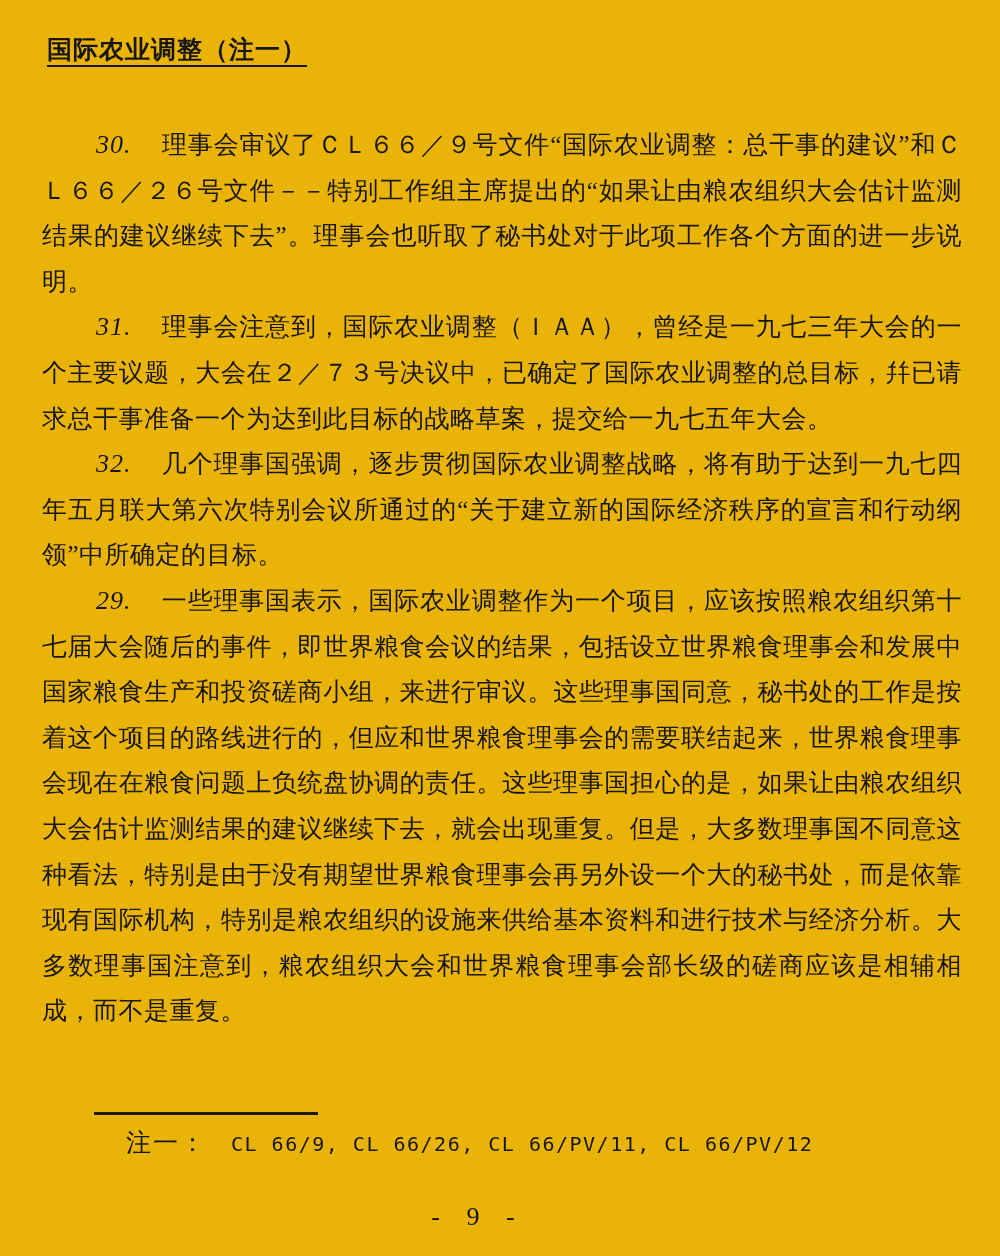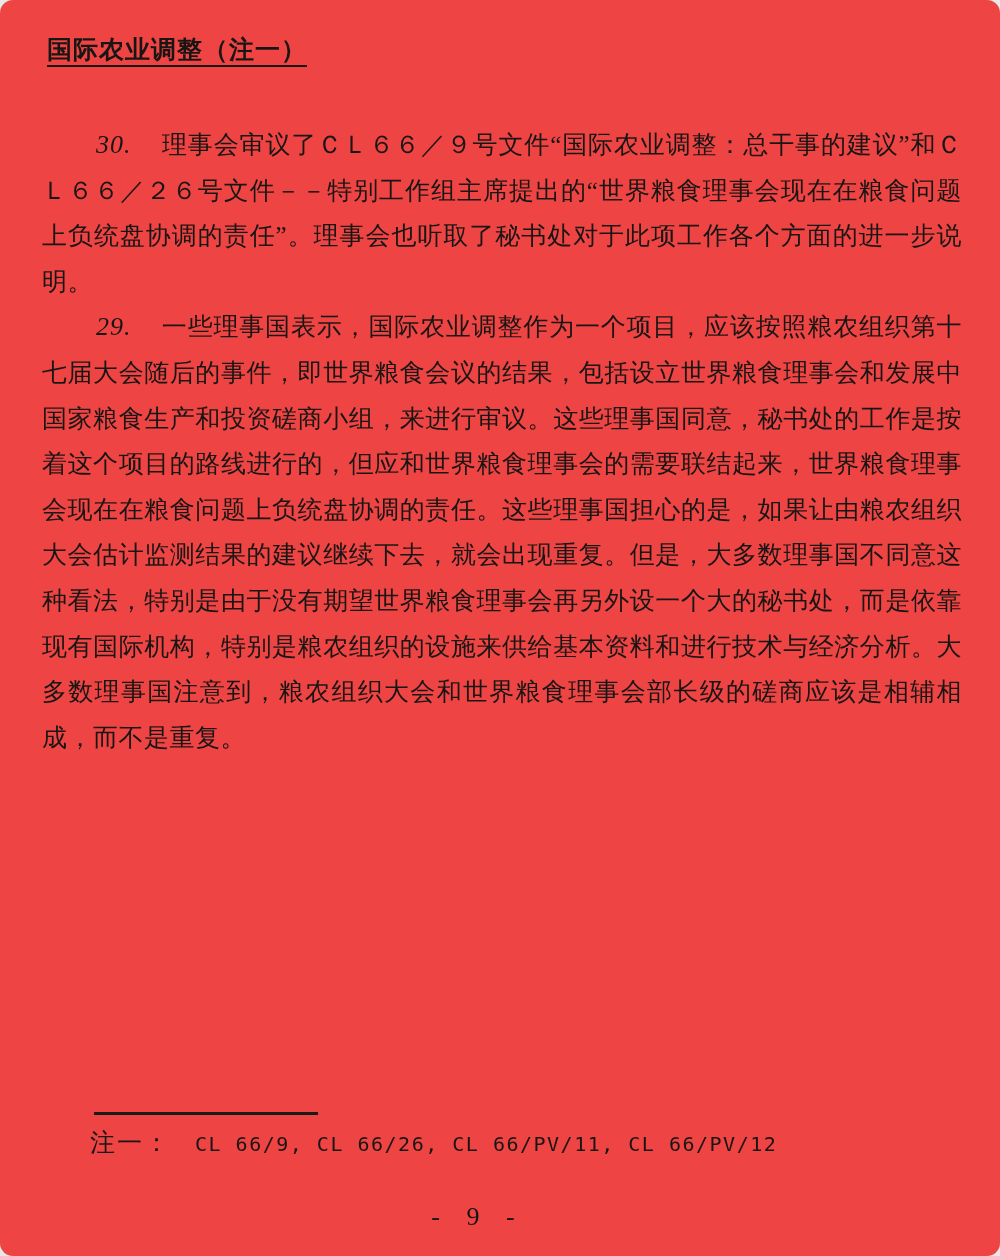--- a/index.html
+++ b/index.html
@@ -5,25 +5,24 @@
   html, body {
     margin: 0;
     padding: 0;
     background: #e8e8e6;
   }
   .page {
     position: relative;
     width: 1000px;
     height: 1256px;
     margin: 0 auto;
-    background: #ef4444;
+    background: #eab308;
     color: #171614;
     font-family: "Liberation Serif", serif;
     overflow: hidden;
-    border-radius: 13px;
   }
   
   .doc-title {
     position: absolute;
     left: 47px;
     top: 33px;
     margin: 0;
     font-size: 25px;
     font-weight: 600;
     letter-spacing: 1px;
@@ -66,20 +65,21 @@
   .footnote {
     position: absolute;
     left: 90px;
     top: 1126px;
     margin: 0;
     white-space: nowrap;
     font-size: 25px;
   }
   .fn-label {
     letter-spacing: 2px;
+    margin-left: 36px;
   }
   .fn-refs {
     font-family: "DejaVu Sans Mono", monospace;
     font-size: 20px;
     letter-spacing: 1.5px;
     margin-left: 24px;
   }
   
   .page-number {
     position: absolute;
@@ -92,23 +92,25 @@
   }
 </style>
 </head>
 <body>
 
 <div class="page">
 
   <h1 class="doc-title">国际农业调整（注一）</h1>
 
   <div class="doc-body">
-    <p><span class="pnum">30.</span><span>理事会审议了ＣＬ６６／９号文件“国际农业调整：总干事的建议”和ＣＬ６６／２６号文件－－特别工作组主席提出的“世界粮食理事会现在在粮食问题上负统盘协调的责任”。理事会也听取了秘书处对于此项工作各个方面的进一步说明。</span></p>
+    <p><span class="pnum">30.</span><span>理事会审议了ＣＬ６６／９号文件“国际农业调整：总干事的建议”和ＣＬ６６／２６号文件－－特别工作组主席提出的“如果让由粮农组织大会估计监测结果的建议继续下去”。理事会也听取了秘书处对于此项工作各个方面的进一步说明。</span></p>
 
+    <p><span class="pnum">31.</span><span>理事会注意到，国际农业调整（ＩＡＡ），曾经是一九七三年大会的一个主要议题，大会在２／７３号决议中，已确定了国际农业调整的总目标，幷已请求总干事准备一个为达到此目标的战略草案，提交给一九七五年大会。</span></p>
 
+    <p><span class="pnum">32.</span><span>几个理事国强调，逐步贯彻国际农业调整战略，将有助于达到一九七四年五月联大第六次特别会议所通过的“关于建立新的国际经济秩序的宣言和行动纲领”中所确定的目标。</span></p>
 
     <p><span class="pnum">29.</span><span>一些理事国表示，国际农业调整作为一个项目，应该按照粮农组织第十七届大会随后的事件，即世界粮食会议的结果，包括设立世界粮食理事会和发展中国家粮食生产和投资磋商小组，来进行审议。这些理事国同意，秘书处的工作是按着这个项目的路线进行的，但应和世界粮食理事会的需要联结起来，世界粮食理事会现在在粮食问题上负统盘协调的责任。这些理事国担心的是，如果让由粮农组织大会估计监测结果的建议继续下去，就会出现重复。但是，大多数理事国不同意这种看法，特别是由于没有期望世界粮食理事会再另外设一个大的秘书处，而是依靠现有国际机构，特别是粮农组织的设施来供给基本资料和进行技术与经济分析。大多数理事国注意到，粮农组织大会和世界粮食理事会部长级的磋商应该是相辅相成，而不是重复。</span></p>
   </div>
 
   <div class="footnote-rule"></div>
 
   <p class="footnote">
     <span class="fn-label">注一：</span><span class="fn-refs">CL 66/9, CL 66/26, CL 66/PV/11, CL 66/PV/12</span>
   </p>
 

